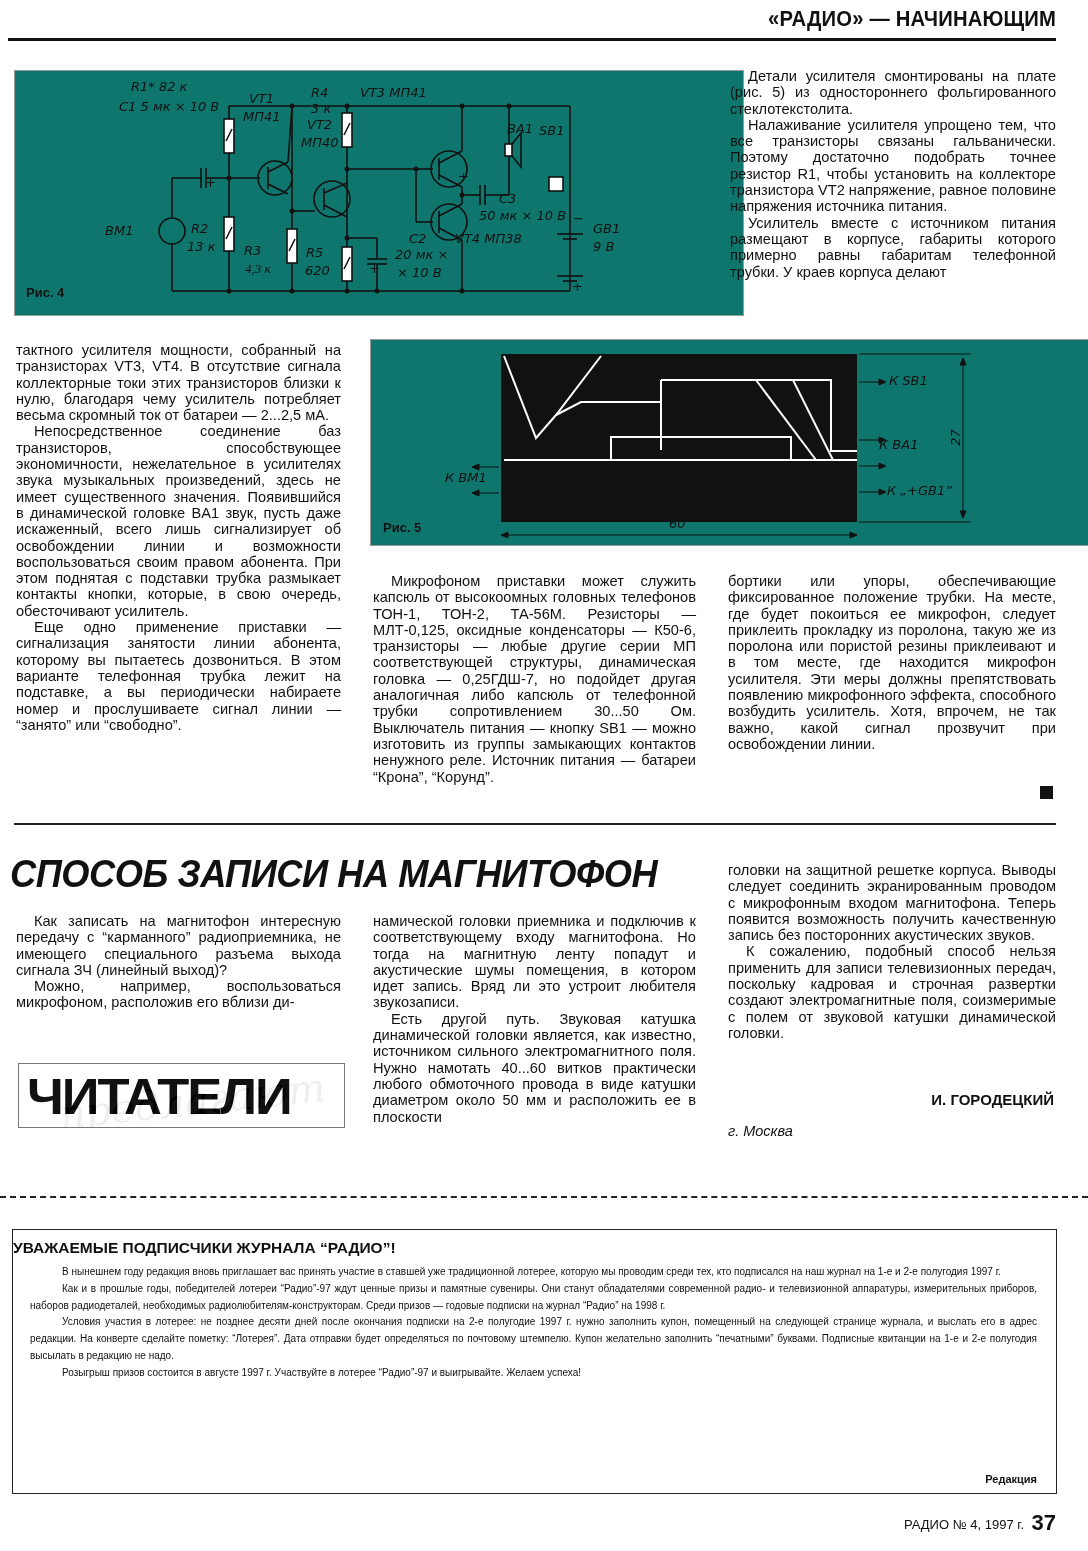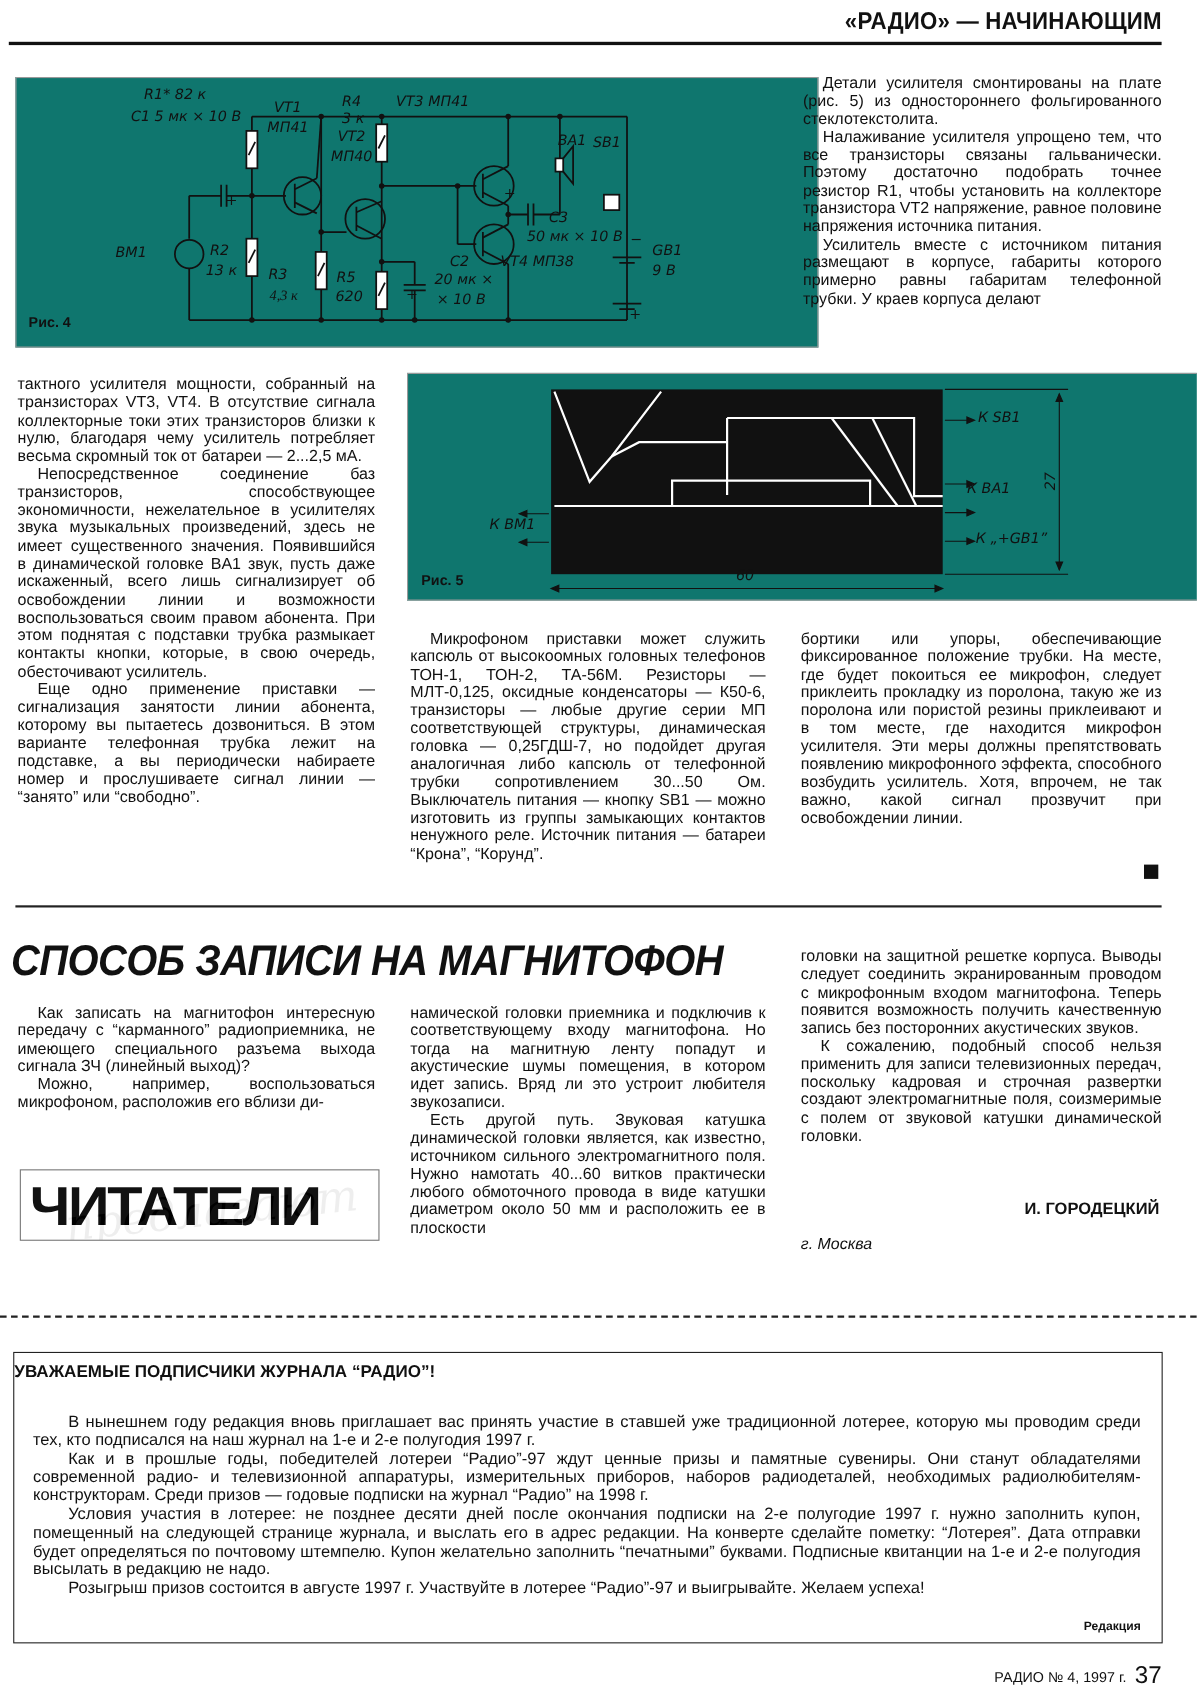--- a/index.html
+++ b/index.html
@@ -12,25 +12,25 @@
   .col p { margin:0; text-indent:18px; }
   .col p.noind { text-indent:0; }
   .fig { border:1px solid #999; background:#0f766e;padding-left:46px; }
   .fig-label { font-weight:bold; font-size:13px; }
   .hw { font-family:"DejaVu Sans", sans-serif; font-style:italic; font-size:13px; }
   .title2 { left:10px; top:852px; font-size:39px; font-weight:bold; font-style:italic; letter-spacing:-0.5px; transform:scaleX(0.93); transform-origin:left; }
   .rule-mid { left:14px; right:32px; top:823px; height:2px; background:#222; }
   .dashline { left:0; right:0; top:1196px; height:0; border-top:2px dashed #222; }
   .box { left:12px; width:1043px; top:1229px; height:263px; border:1.5px solid #222; }
   .box h3 { margin:0; text-align:left; font-size:15.5px; font-weight:bold; padding-top:9px; }
-  .box .txt { position:absolute; left:17px; right:19px; top:55px; font-size:15px; line-height:16.8px; text-align:justify; }
+  .box .txt { position:absolute; left:17px; right:19px; top:34px; font-size:10px; line-height:16.8px; text-align:justify; }
   .box .txt p { margin:0; text-indent:32px; }
   .box .sign { position:absolute; right:19px; bottom:8px; font-weight:bold; font-size:11px; }
   .footer-mag { right:64px; top:1517px; font-size:13px; }
-  .footer-page { right:32px; top:1510px; font-size:22px; font-weight:normal; }
+  .footer-page { right:32px; top:1510px; font-size:22px; font-weight:bold; }
   .author { right:34px; top:1091px; font-weight:bold; font-size:15px; }
   .city { left:728px; top:1075px; font-style:italic; font-size:14.5px;margin-top:48px; }
   .endmark { left:1040px; top:786px; width:13px; height:13px; background:#111; }
   .logo { left:18px; top:1063px; width:325px; height:63px; border:1px solid #777; overflow:hidden; }
   .logo .big { position:absolute; left:8px; top:4px; font-size:50px; font-weight:bold; letter-spacing:-2px; transform:scaleX(1.05); transform-origin:left; }
   .logo .script { position:absolute; left:40px; top:14px; font-family:"DejaVu Serif", serif; font-style:italic; font-size:40px; color:#111; transform:rotate(-6deg); mix-blend-mode:difference; }
 </style>
 </head>
 <body>
 

